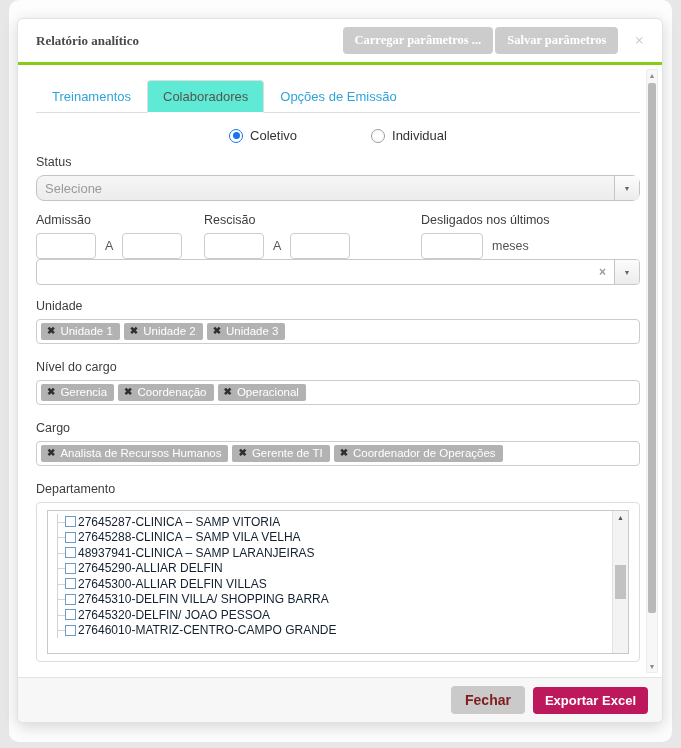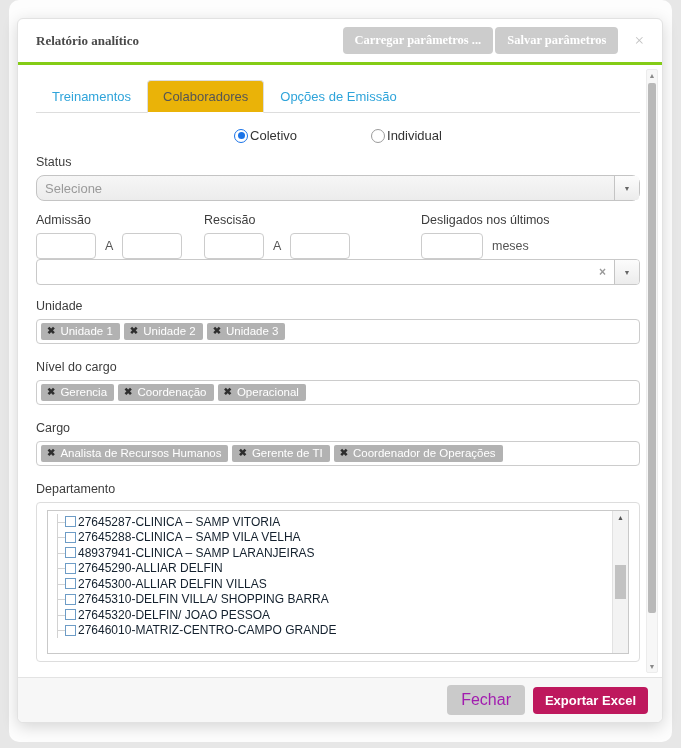--- a/index.html
+++ b/index.html
@@ -45,26 +45,26 @@
   .v-scrollbar .arr.up { top: 2px; }
   .v-scrollbar .arr.down { bottom: 2px; }
   .v-scrollbar .thumb { position: absolute; left: 1px; right: 1px; top: 13px; height: 530px; background: #b9b9b9; border-radius: 2px; }
   
   .tabs { border-bottom: 1px solid #ddd; display: flex; padding-left: 0; }
   .tab {
     font-size: 13px; color: #2fa4da; padding: 8px 15px; cursor: pointer;
     position: relative; bottom: -1px; border: 1px solid transparent; white-space: nowrap;
   }
   .tab.active {
-    color: #555; background: #eab308; border-color: #ddd; border-bottom-color: #fff;
+    color: #555; background: #5eead4; border-color: #ddd; border-bottom-color: #fff;
     border-radius: 4px 4px 0 0;
   }
   
   .radio-row { display: flex; justify-content: center; gap: 74px; margin: 15px 0 6px; }
-  .radio-opt { display: flex; align-items: center; gap: 2px; font-size: 13px; color: #333; cursor: pointer; }
+  .radio-opt { display: flex; align-items: center; gap: 7px; font-size: 13px; color: #333; cursor: pointer; }
   .radio {
     width: 14px; height: 14px; border-radius: 50%; border: 1px solid #9b9b9b; background: #fff;
     display: inline-flex; align-items: center; justify-content: center;
   }
   .radio.checked { border: 1px solid #1a73e8; }
   .radio.checked::after { content: ""; width: 7px; height: 7px; border-radius: 50%; background: #1a73e8; }
   
   .field-label { font-size: 12.5px; color: #3d3d3d; margin: 12px 0 6px; }
   .select-box {
     height: 26px; border: 1px solid #c4c4c4; border-radius: 8px;
@@ -125,22 +125,22 @@
   .list-scrollbar .arr { position: absolute; width: 100%; text-align: center; font-size: 7px; color: #555; }
   .list-scrollbar .arr.up { top: 3px; }
   .list-scrollbar .thumb { position: absolute; left: 2px; right: 2px; top: 54px; height: 34px; background: #c2c2c2; }
   
   .modal-footer {
     flex: 0 0 45px; background: #f7f7f7; border-top: 1px solid #e3e3e3;
     border-radius: 0 0 6px 6px; display: flex; align-items: center; justify-content: flex-end;
     gap: 8px; padding: 0 14px;
   }
   .btn-footer-gray {
-    background: #cacaca; color: #a21caf; border: none; border-radius: 4px;
-    font-size: 16px; font-weight: normal; padding: 6px 14px; font-family: inherit; cursor: pointer;
+    background: #cacaca; color: #7f1d1d; border: none; border-radius: 4px;
+    font-size: 14px; font-weight: bold; padding: 6px 14px; font-family: inherit; cursor: pointer;
   }
   .btn-blue {
     background: #be185d; color: #fff; border: none; border-radius: 4px;
     font-size: 13px; font-weight: bold; padding: 6px 12px; font-family: inherit; cursor: pointer;
   }
 </style>
 </head>
 <body>
 
 <div class="page-panel"></div>

